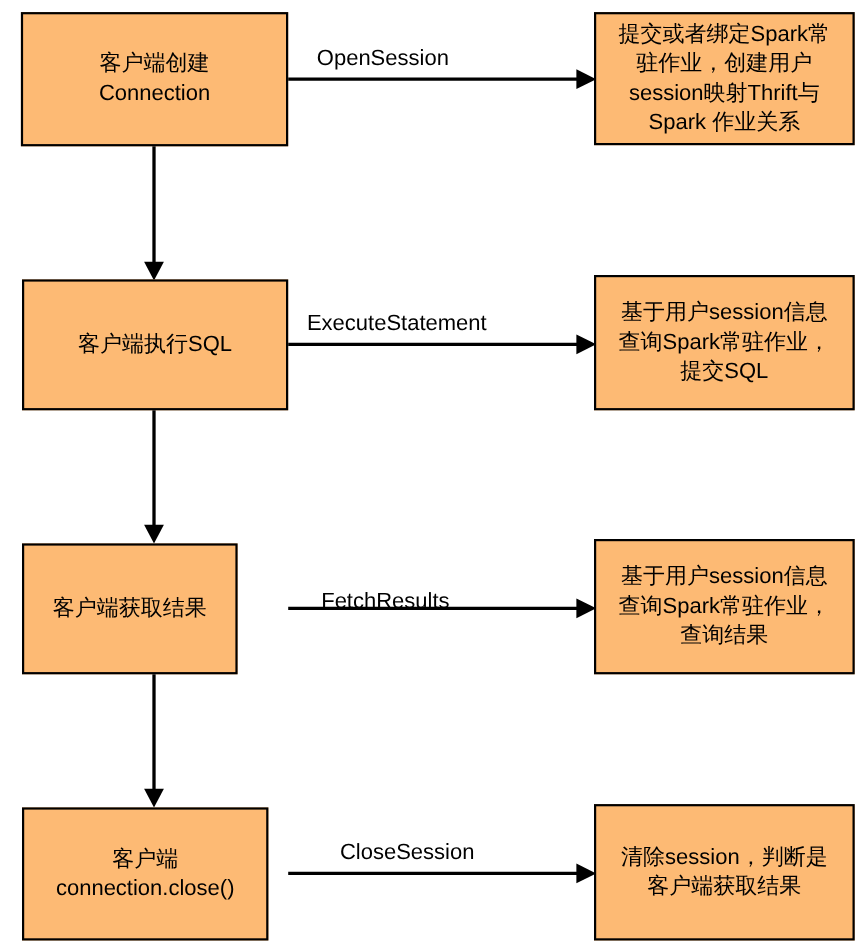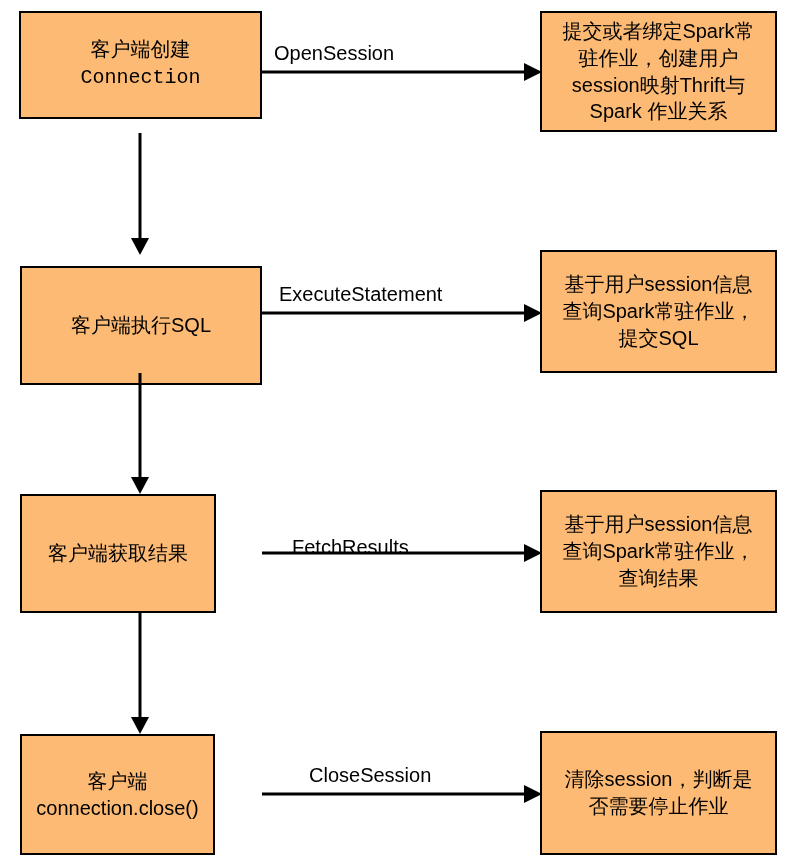--- a/index.html
+++ b/index.html
@@ -69,45 +69,45 @@
   }
   .vconn-svg polygon {
     fill: #000000;
   }
 </style>
 </head>
 <body>
 
 <div id="canvas">
 
-  <div class="node node-left" style="left:19px; top:11px; width:243px; height:108px;font-family:Liberation Mono, monospace;">
+  <div class="node node-left" style="left:19px; top:11px; width:243px; height:122px;">
     <span class="node-text">客户端创建
 Connection</span>
   </div>
 
   <svg class="arrow-svg" style="left:262px; top:58px; width:280px; height:28px;" viewBox="0 0 280 28">
     <line x1="0" y1="14" x2="265" y2="14"></line>
     <polygon points="262,5 280,14 262,23"></polygon>
   </svg>
 
-  <div class="edge-label" style="left:274px; top:43px;"><span>OpenSession</span></div>
+  <div class="edge-label" style="left:288px; top:43px;"><span>OpenSession</span></div>
 
   <div class="node node-right" style="left:540px; top:11px; width:237px; height:121px;">
     <span class="node-text">提交或者绑定Spark常
 驻作业，创建用户
 session映射Thrift与
 Spark 作业关系</span>
   </div>
 
   <svg class="vconn-svg" style="left:126px; top:133px; width:28px; height:122px;" viewBox="0 0 28 122">
     <line x1="14" y1="0" x2="14" y2="108"></line>
     <polygon points="5,105 23,105 14,122"></polygon>
   </svg>
 
-  <div class="node node-left" style="left:20px; top:266px; width:242px; height:119px;">
+  <div class="node node-left" style="left:20px; top:254px; width:242px; height:119px;">
     <span class="node-text">客户端执行SQL</span>
   </div>
 
   <svg class="arrow-svg" style="left:262px; top:299px; width:280px; height:28px;" viewBox="0 0 280 28">
     <line x1="0" y1="14" x2="265" y2="14"></line>
     <polygon points="262,5 280,14 262,23"></polygon>
   </svg>
 
   <div class="edge-label" style="left:279px; top:284px;"><span>ExecuteStatement</span></div>
 
@@ -137,30 +137,30 @@
     <span class="node-text">基于用户session信息
 查询Spark常驻作业，
 查询结果</span>
   </div>
 
   <svg class="vconn-svg" style="left:126px; top:613px; width:28px; height:121px;" viewBox="0 0 28 121">
     <line x1="14" y1="0" x2="14" y2="107"></line>
     <polygon points="5,104 23,104 14,121"></polygon>
   </svg>
 
-  <div class="node node-left" style="left:20px; top:734px; width:195px; height:121px;">
+  <div class="node node-left" style="left:20px; top:734px; width:224px; height:121px;">
     <span class="node-text">客户端
 connection.close()</span>
   </div>
 
   <svg class="arrow-svg" style="left:262px; top:780px; width:280px; height:28px;" viewBox="0 0 280 28">
     <line x1="0" y1="14" x2="265" y2="14"></line>
     <polygon points="262,5 280,14 262,23"></polygon>
   </svg>
 
   <div class="edge-label" style="left:285px; top:765px;margin-left:24px;"><span>CloseSession</span></div>
 
   <div class="node node-right" style="left:540px; top:731px; width:237px; height:124px;">
     <span class="node-text">清除session，判断是
-否需要停止作业</span>
+客户端获取结果</span>
   </div>
 
 </div>
 
 </body></html>

